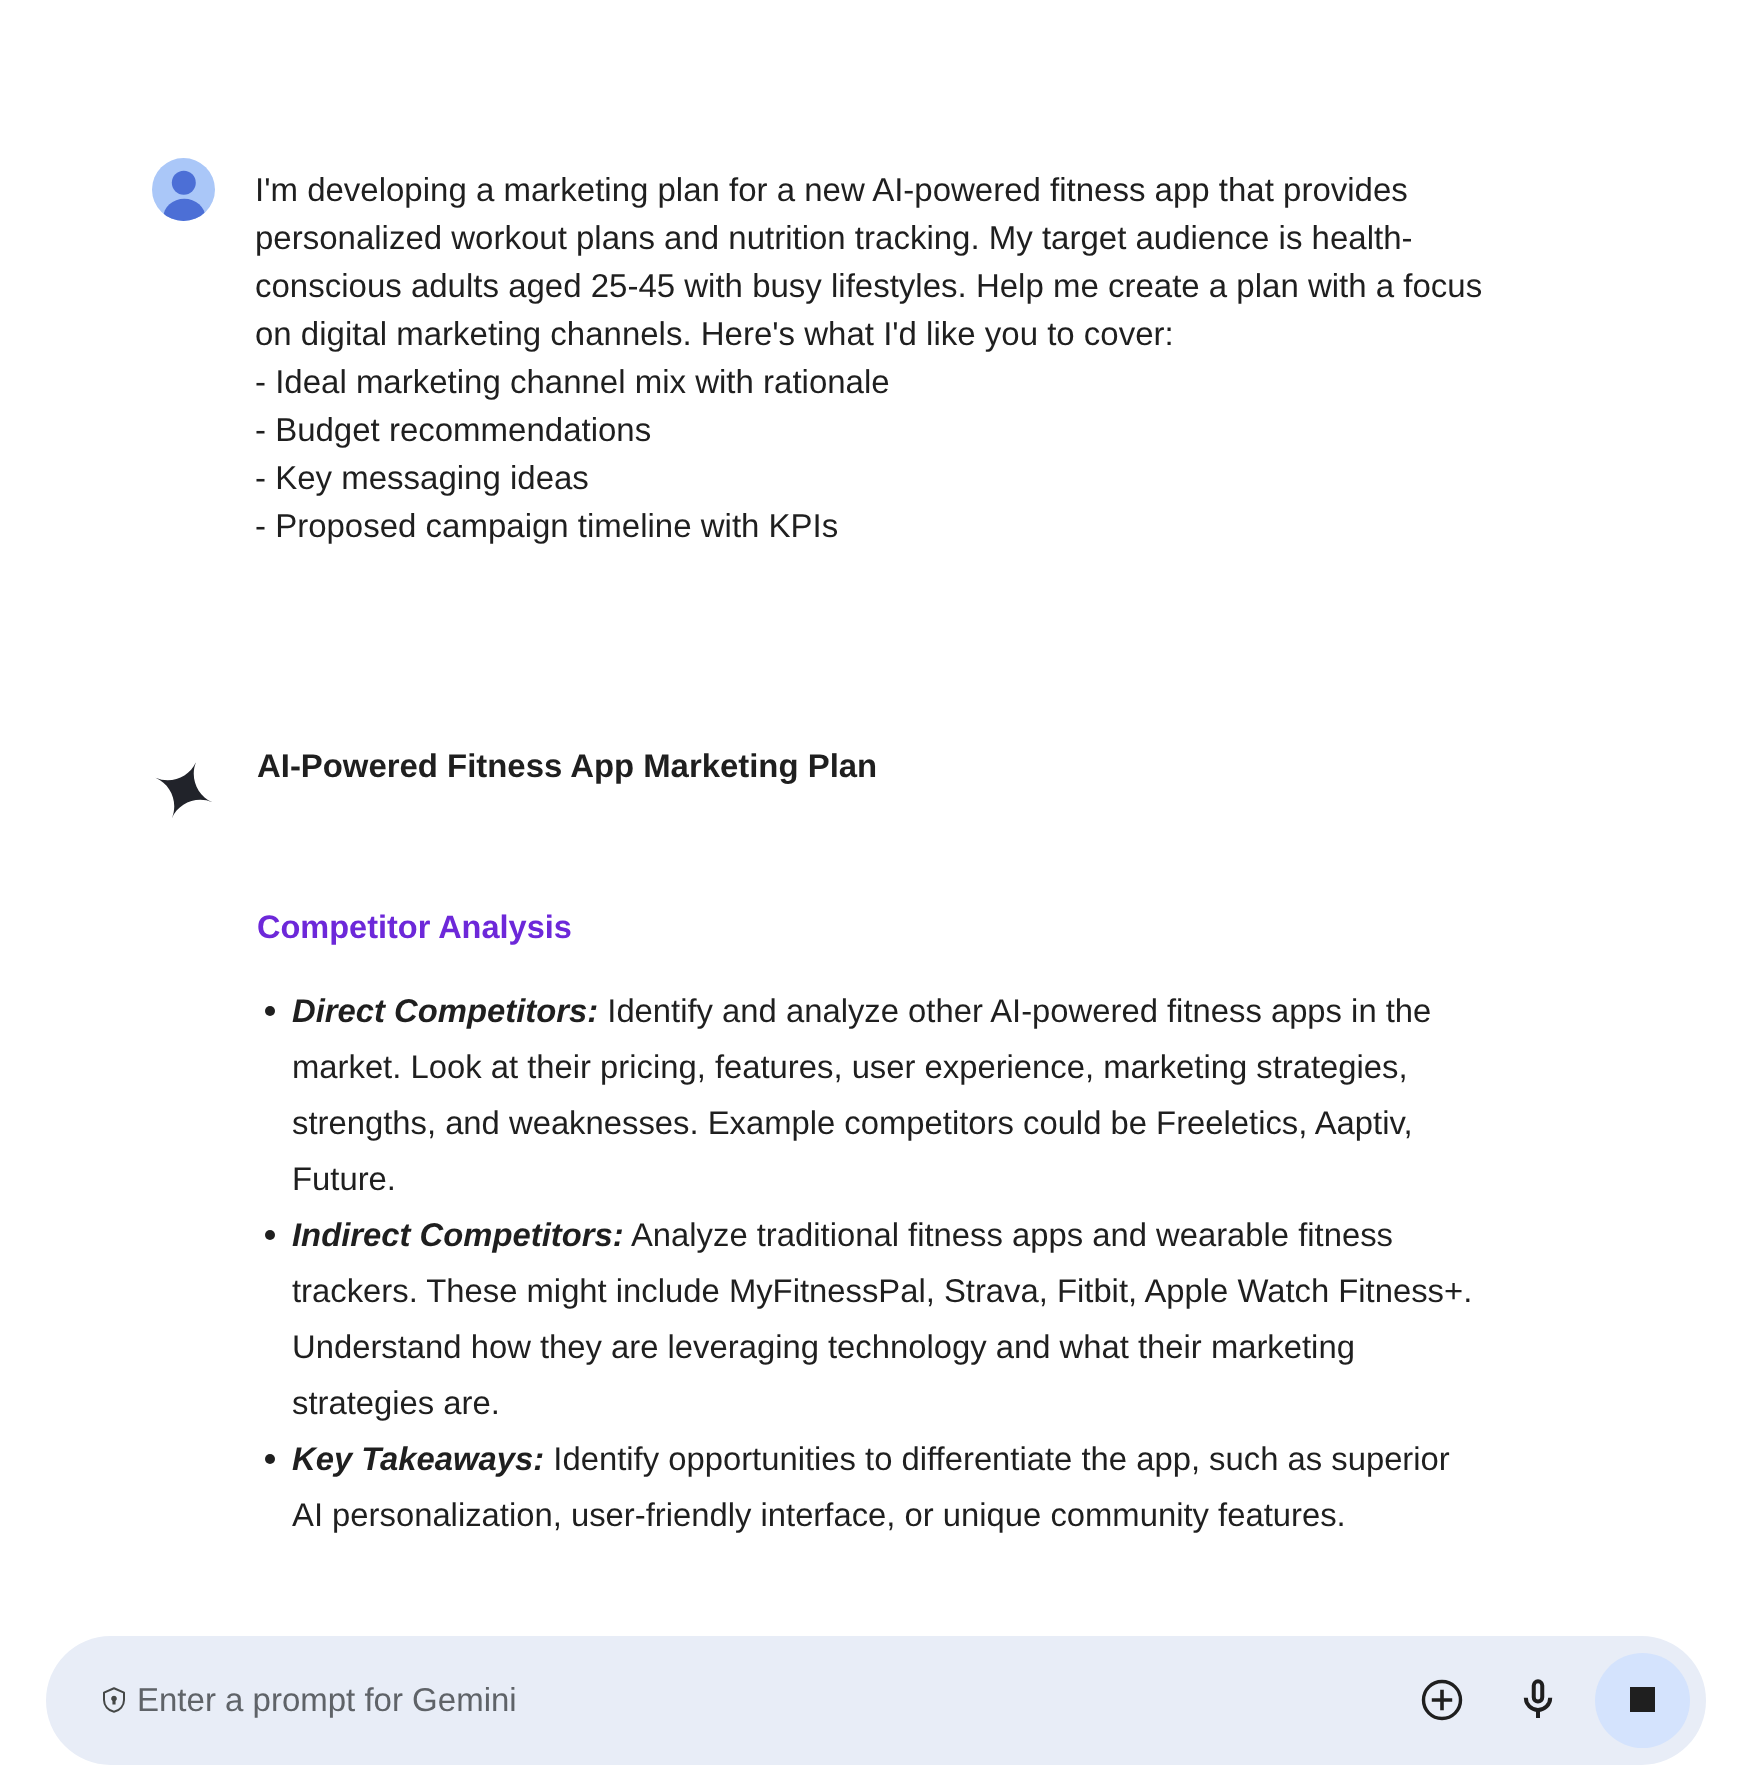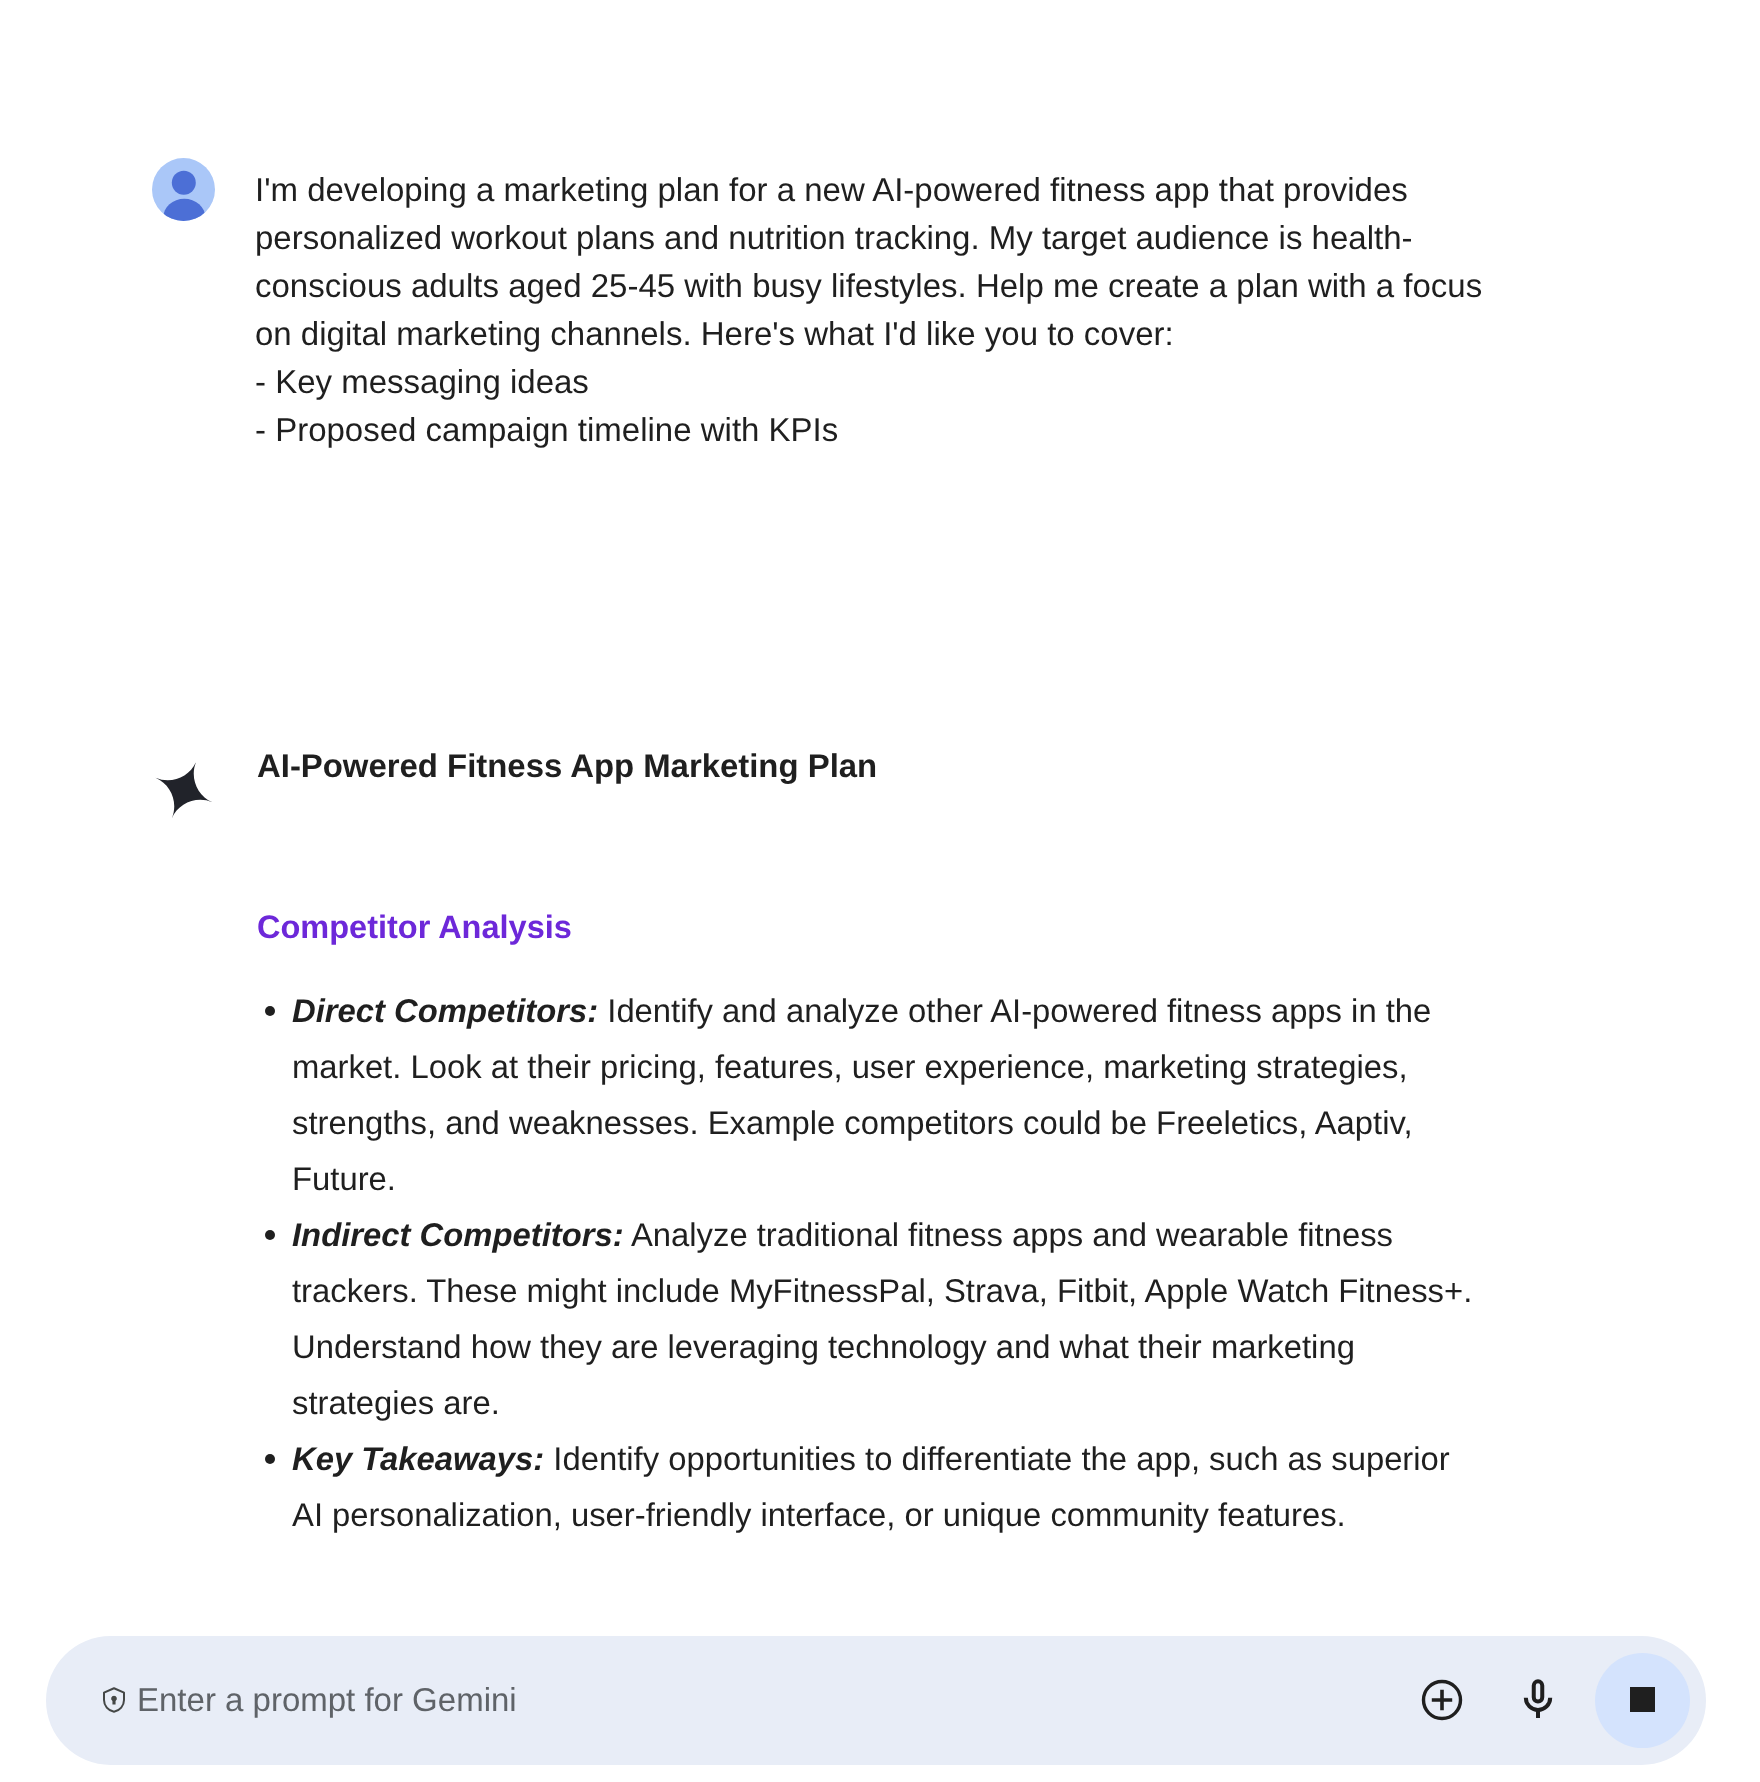--- a/index.html
+++ b/index.html
@@ -63,20 +63,22 @@
           </clipPath>
       <ellipse cx="32.3" cy="59.3" rx="21" ry="18.5" fill="#4c6fd6" clip-path="url(#avclip)"></ellipse>
     </svg>
   </div>
 
   <div class="user-text" style="top:130px;">
     <span class="ln">I'm developing a marketing plan for a new AI-powered fitness app that provides</span>
     <span class="ln">personalized workout plans and nutrition tracking. My target audience is health-</span>
     <span class="ln">conscious adults aged 25-45 with busy lifestyles. Help me create a plan with a focus</span>
     <span class="ln">on digital marketing channels. Here's what I'd like you to cover:</span>
+    <span class="ln">- Ideal marketing channel mix with rationale</span>
+    <span class="ln">- Budget recommendations</span>
     <span class="ln">- Key messaging ideas</span>
     <span class="ln">- Proposed campaign timeline with KPIs</span>
   </div>
 
   <div class="spark">
     <svg width="62" height="62" viewBox="0 0 62 62">
       <g transform="rotate(23.3 31 31)">
         <path d="M31 0 C31 17.05 44.95 31 62 31 C44.95 31 31 44.95 31 62 C31 44.95 17.05 31 0 31 C17.05 31 31 17.05 31 0 Z" fill="#21232a"></path>
       </g>
     </svg>

